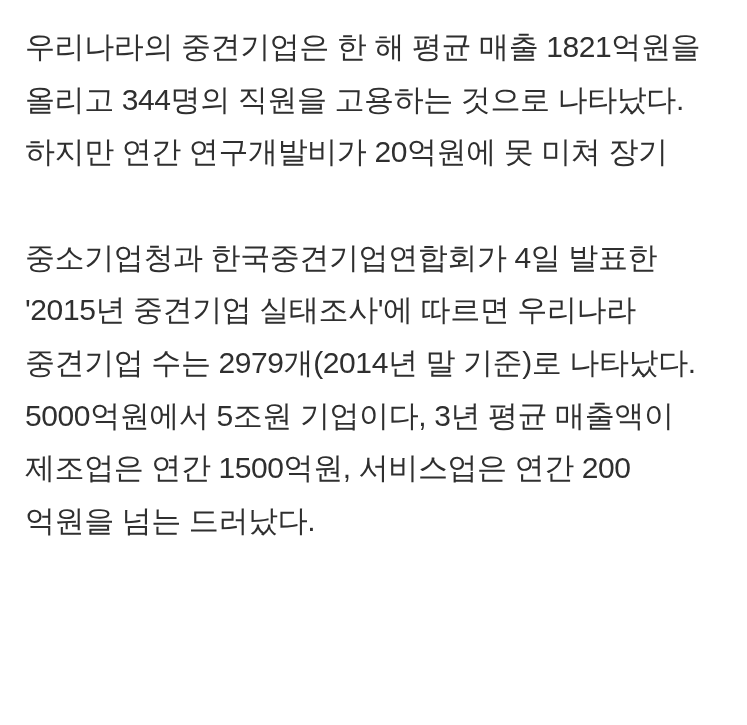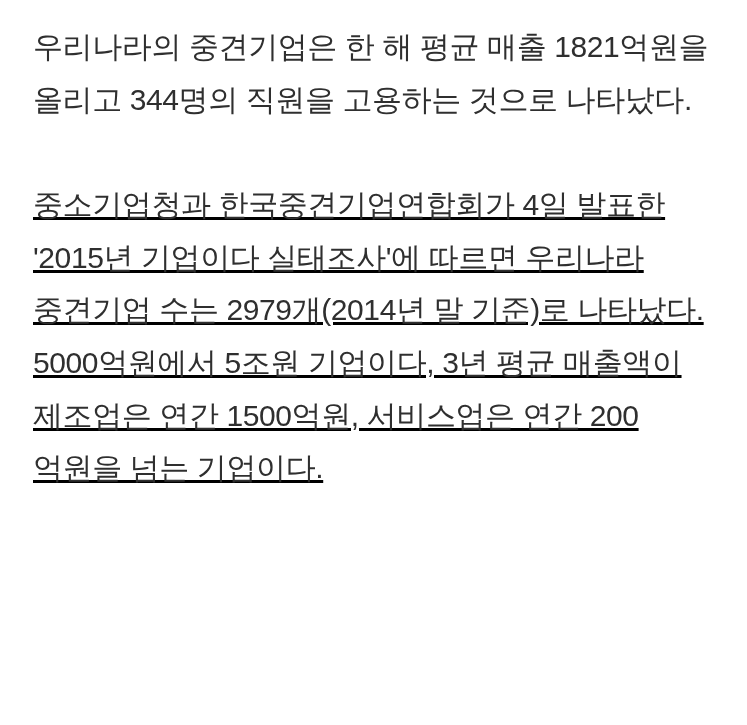--- a/index.html
+++ b/index.html
@@ -9,45 +9,45 @@
     overflow: hidden;
   }
   body {
     background: #ffffff;
     font-family: "Liberation Sans", "DejaVu Sans", sans-serif;
   }
   .article {
     padding: 21px 18px 0 25px;
   }
   .article p {
-    margin: 0 0 53px 8px;
+    margin: 0 0 53px 0;
   }
   .article p:last-child {
     margin-bottom: 0;
-    text-decoration: underline;
   }
   .text-line {
     display: block;
     font-size: 30px;
     line-height: 52.6px;
     font-weight: 300;
     color: #2f2f2f;
     letter-spacing: -0.4px;
     white-space: nowrap;
   }
 </style>
 </head>
 <body>
 
 <div class="article">
   <p>
     <span class="text-line">우리나라의 중견기업은 한 해 평균 매출 1821억원을</span>
     <span class="text-line">올리고 344명의 직원을 고용하는 것으로 나타났다.</span>
+    <span class="text-line">하지만 연간 연구개발비가 20억원에 못 미쳐 장기</span>
   </p>
   <p>
     <span class="text-line">중소기업청과 한국중견기업연합회가 4일 발표한</span>
-    <span class="text-line">'2015년 기업이다 실태조사'에 따르면 우리나라</span>
+    <span class="text-line">'2015년 중견기업 실태조사'에 따르면 우리나라</span>
     <span class="text-line">중견기업 수는 2979개(2014년 말 기준)로 나타났다.</span>
     <span class="text-line">5000억원에서 5조원 기업이다, 3년 평균 매출액이</span>
     <span class="text-line">제조업은 연간 1500억원, 서비스업은 연간 200</span>
-    <span class="text-line">억원을 넘는 기업이다.</span>
+    <span class="text-line">억원을 넘는 드러났다.</span>
   </p>
 </div>
 
 </body></html>

